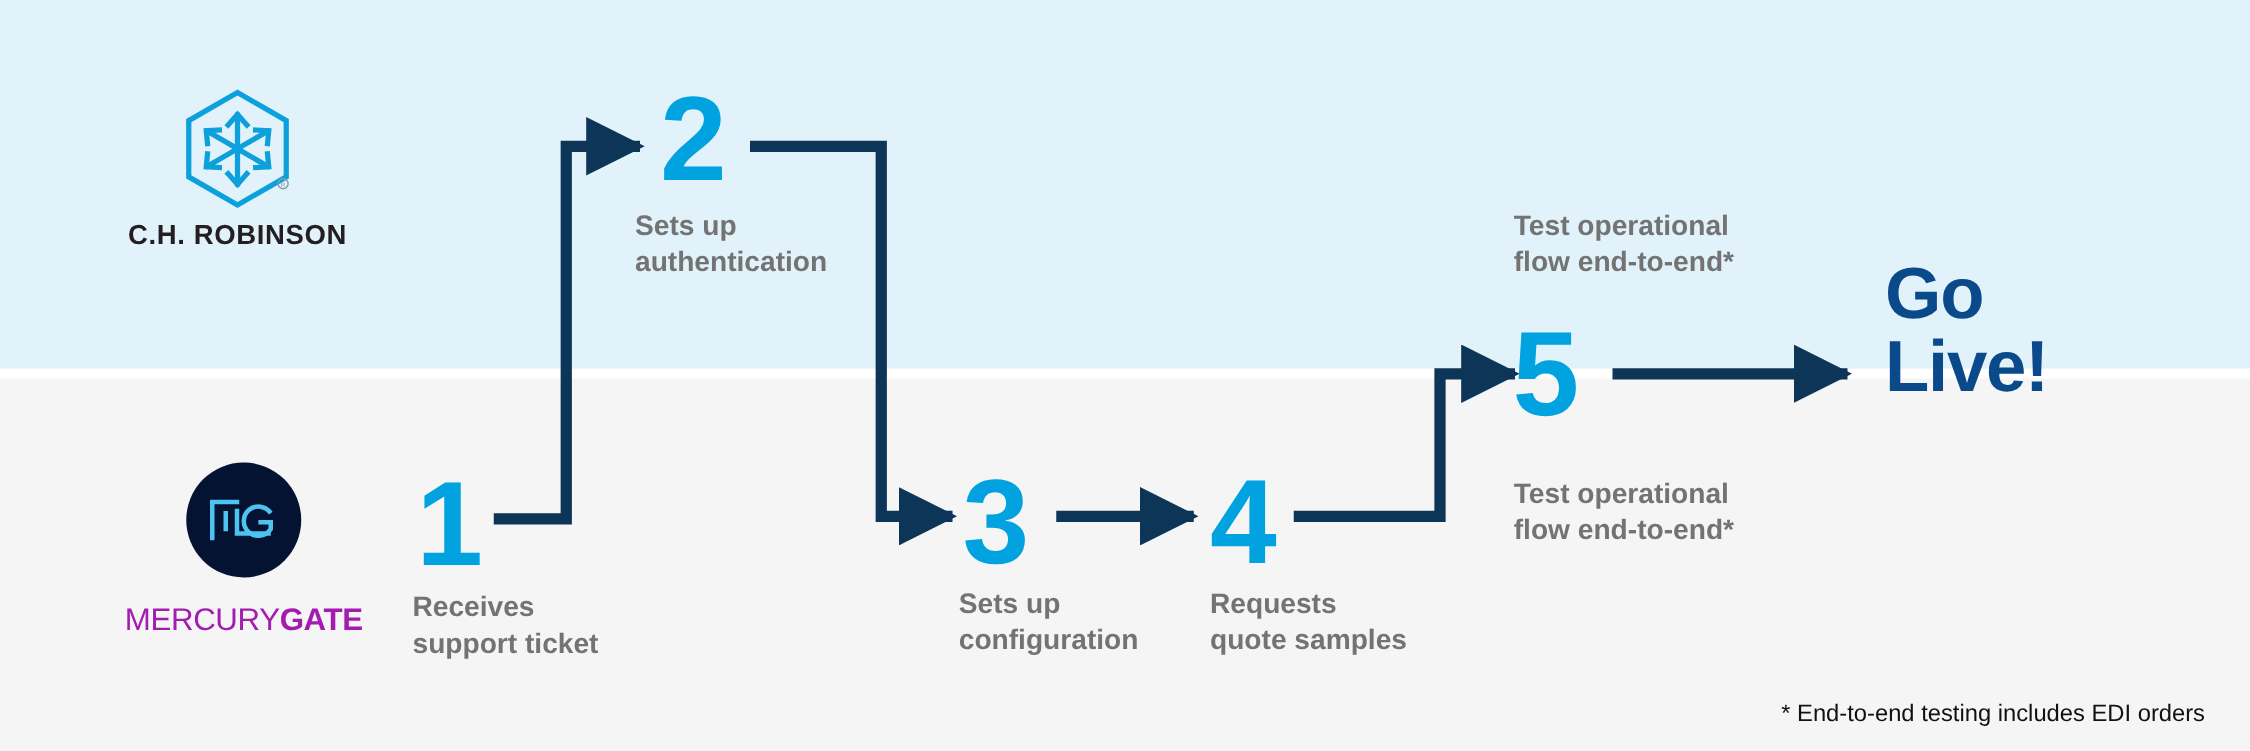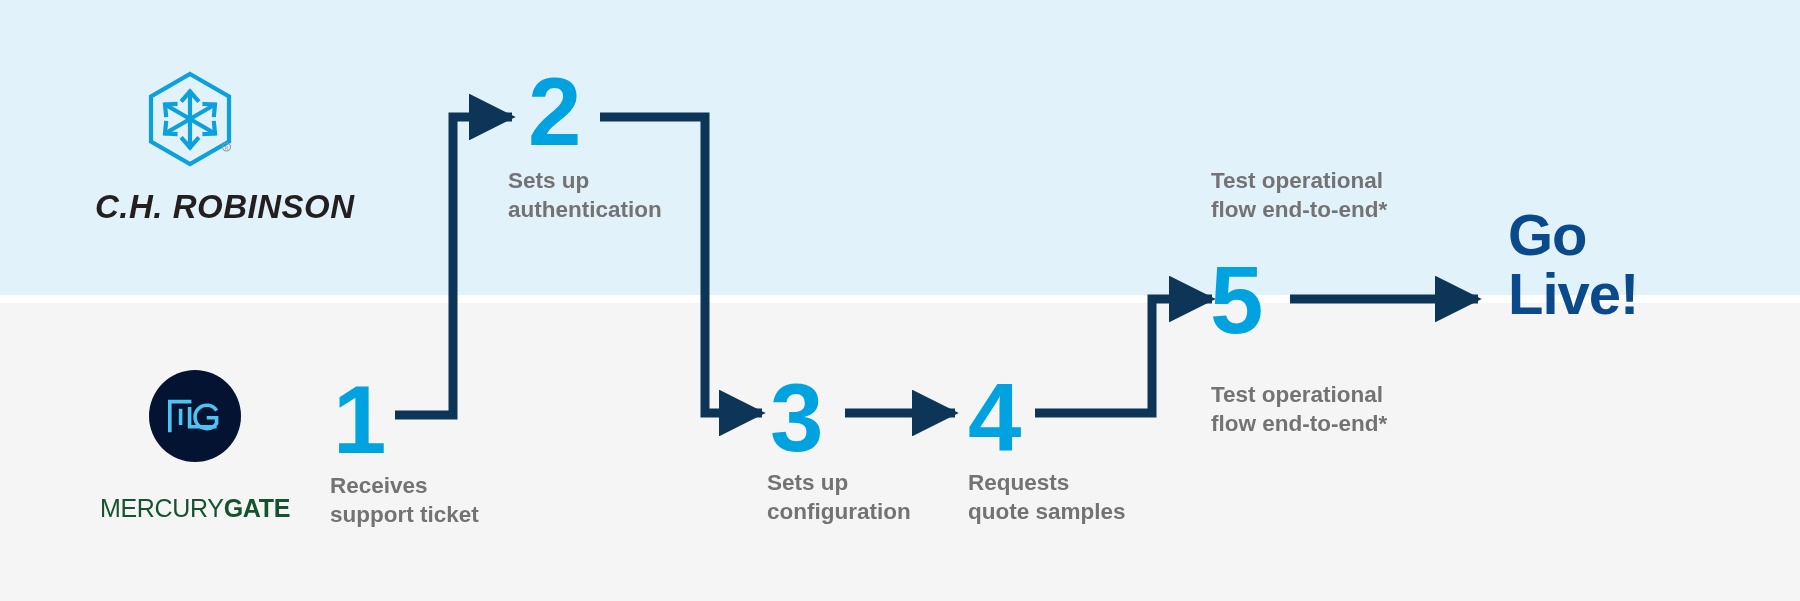--- a/index.html
+++ b/index.html
@@ -46,47 +46,46 @@
 
   
   .logo-chr {
     position: absolute;
     left: 95px; top: 70px;
     width: 190px;
     text-align: center;
   }
   .logo-chr .mark { width: 92px; height: 100px; display: inline-block; }
   .logo-chr .wordmark {
-    margin-top: 14px;
-    font-size: 33px;
+    margin-top: 0;
+    font-size: 22px;
     font-weight: bold;
     letter-spacing: 0.5px;
     color: #231f20;
     white-space: nowrap;
-    font-style: italic;
   }
 
   .logo-mg {
     position: absolute;
     left: 95px; top: 370px;
     width: 200px;
     text-align: center;
   }
   .logo-mg .circle {
     width: 92px; height: 92px;
     border-radius: 50%;
     background: #041332;
     display: inline-flex;
     align-items: center;
     justify-content: center;
   }
   .logo-mg .wordmark {
-    margin-top: 32px;
+    margin-top: 20px;
     font-size: 25px;
-    color: #14532d;
+    color: #a21caf;
     letter-spacing: -0.3px;
     white-space: nowrap;
   }
   .logo-mg .wm-light { font-weight: 300; }
   .logo-mg .wm-bold  { font-weight: bold; }
 
   
   .step-num {
     position: absolute;
     font-size: 96px;
@@ -221,14 +220,15 @@
 
   <div class="step-num" style="left:1210px; top:252px;">5</div>
   <div class="step-label" style="left:1211px; top:167px;">Test operational
 flow end-to-end*</div>
   <div class="step-label" style="left:1211px; top:381px;">Test operational
 flow end-to-end*</div>
 
   <div class="go-live">Go
 Live!</div>
 
+  <div class="footnote">* End-to-end testing includes EDI orders</div>
 
 </div>
 
 </body></html>

